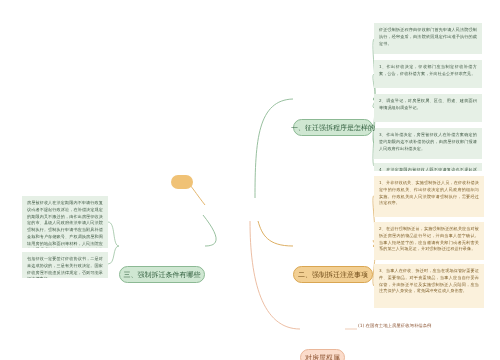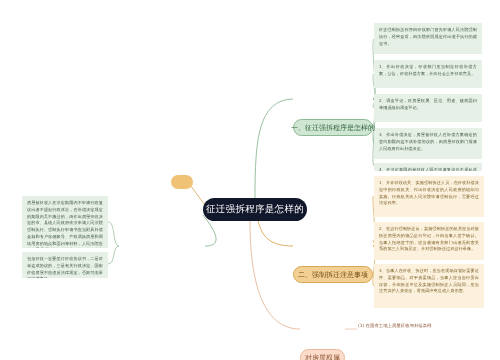--- a/index.html
+++ b/index.html
@@ -169,28 +169,28 @@
     <path d="M 373 246 C 379 246, 370 194, 374 196" fill="none" stroke="#d9a652" stroke-width="0.7"></path>
     <path d="M 373 246 C 379 246, 370 239, 374 241" fill="none" stroke="#d9a652" stroke-width="0.7"></path>
     <path d="M 373 246 C 379 246, 370 283, 374 286" fill="none" stroke="#d9a652" stroke-width="0.7"></path>
 
     <path d="M 119 246 C 112 246, 116 222, 108 222" fill="none" stroke="#8cb994" stroke-width="0.7"></path>
     <path d="M 119 246 C 112 246, 116 264, 108 264" fill="none" stroke="#8cb994" stroke-width="0.7"></path>
 
     <path d="M 345 329 L 357 329" fill="none" stroke="#eab79a" stroke-width="0.7"></path>
   </svg>
 
-  <div class="central-node">征迁强拆程序是怎样的</div>
 
   <div class="dot-node"></div>
 
   <div id="pill-1" class="branch-pill pill-green">一、征迁强拆程序是怎样的</div>
 
   <div id="pill-2" class="branch-pill pill-orange">二、强制拆迁注意事项</div>
 
+  <div id="pill-3" class="branch-pill pill-green">三、强制拆迁条件有哪些</div>
 
   <div id="pill-4" class="branch-pill pill-peach">对房屋权属</div>
 
   <div class="leaf-label">(1) 在国有土地上房屋征收与补偿条例</div>
 
   <div id="card-g1" class="card card-green">征迁强制拆迁程序由征收部门首先申请人民法院强制执行，经审查后，由法院依照规定作出准予执行的裁定书。</div>
   <div id="card-g2" class="card card-green">1、作出征收决定，征收部门应当制定征收补偿方案，公告，征收补偿方案，并向社会公开征求意见。</div>
   <div id="card-g3" class="card card-green">2、调查登记，对房屋权属、区位、用途、建筑面积等情况组织调查登记。</div>
   <div id="card-g4" class="card card-green">3、作出补偿决定，房屋被征收人在补偿方案确定的签约期限内达不成补偿协议的，由房屋征收部门报请人民政府作出补偿决定。</div>
   <div id="card-g5" class="card card-green">4、在法定期限内被征收人既不申请复议也不提起诉讼。</div>

